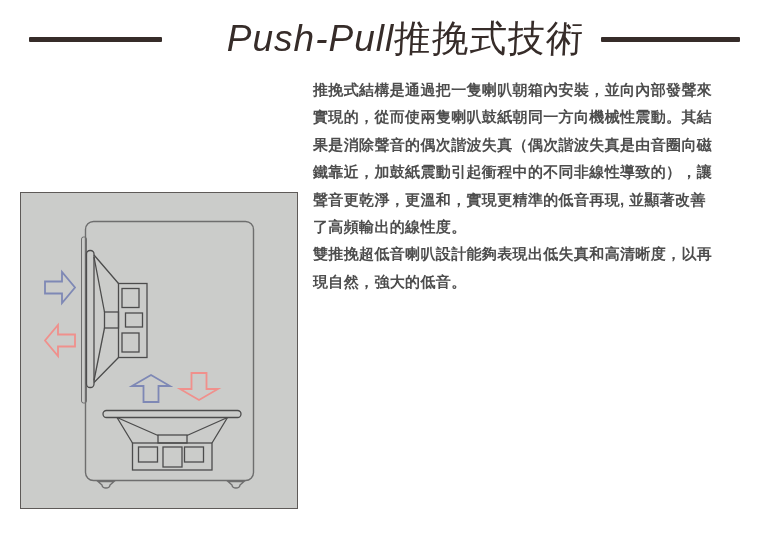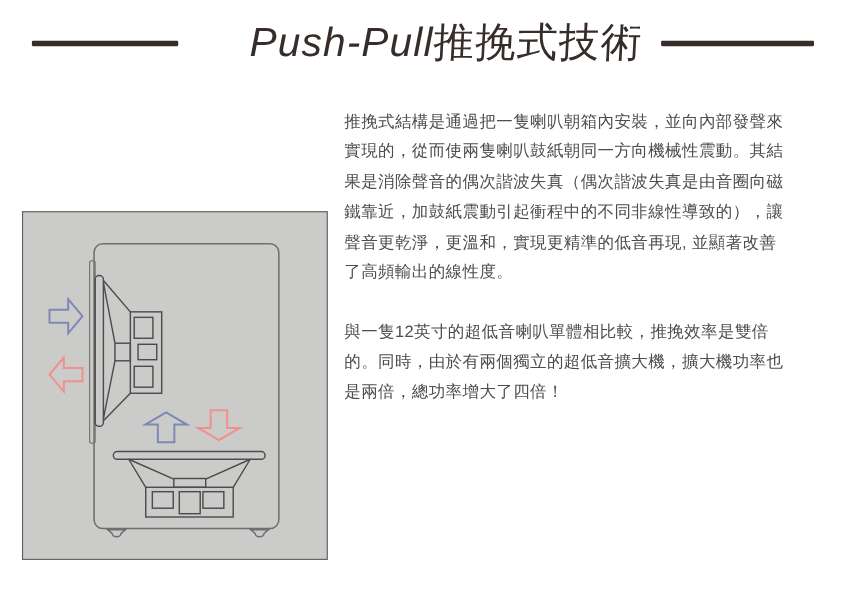--- a/index.html
+++ b/index.html
@@ -18,23 +18,24 @@
   .title-rule.right{width:139px;}
   .page-title{
     margin:0;font-size:37px;font-weight:500;letter-spacing:1px;
     white-space:nowrap;
   }
   .page-title .latin{font-style:italic;margin-left:48px;}
   .page-title .cjk{display:inline-block;transform:skewX(-3deg);font-weight:400;}
 
   
   .text-col{
-    position:absolute;left:313px;top:97px;width:404px;
+    position:absolute;left:313px;top:76px;width:404px;
     font-size:15px;line-height:27.4px;letter-spacing:0.35px;
     text-align:left;
+    font-weight:bold;
   }
   .text-col p{margin:0;}
   .text-col p.block-gap{margin-top:27px;}
 
   
   .diagram-panel{
     position:absolute;left:20px;top:192px;width:278px;height:317px;
     box-sizing:border-box;border:1.5px solid #5e5a58;
   }
   .diagram-panel svg{position:absolute;left:0;top:0;}
@@ -82,14 +83,14 @@
 
     <path d="M24,88.5 L41,88.5 L41,79 L54,94.5 L41,110 L41,100.5 L24,100.5 Z" fill="none" stroke-width="1.8" style="stroke: rgb(126, 136, 181);"></path>
     <path d="M54,141.5 L37,141.5 L37,132 L24,147.5 L37,163 L37,153.5 L54,153.5 Z" fill="none" stroke-width="1.8" style="stroke: rgb(240, 144, 140);"></path>
     <path d="M111,193 L130,182 L149,193 L137.5,193 L137.5,209 L122.5,209 L122.5,193 Z" fill="none" stroke-width="1.8" style="stroke: rgb(126, 136, 181);"></path>
     <path d="M170.5,180 L185.5,180 L185.5,196 L197,196 L178,207 L159,196 L170.5,196 Z" fill="none" stroke-width="1.8" style="stroke: rgb(240, 144, 140);"></path>
   </svg>
 </div>
 
 <div class="text-col" style="color: rgb(77, 77, 77);">
   <p>推挽式結構是通過把一隻喇叭朝箱內安裝，並向內部發聲來實現的，從而使兩隻喇叭鼓紙朝同一方向機械性震動。其結果是消除聲音的偶次諧波失真（偶次諧波失真是由音圈向磁鐵靠近，加鼓紙震動引起衝程中的不同非線性導致的），讓聲音更乾淨，更溫和，實現更精準的低音再現, 並顯著改善了高頻輸出的線性度。</p>
-  <p class="block-gap">與一隻12英寸的超低音喇叭單體相比較，推挽效率是雙倍的。同時，由於有兩個獨立的超低音擴大機，擴大機功率也是兩倍，總功率增大了四倍！</p>
+  <p>雙推挽超低音喇叭設計能夠表現出低失真和高清晰度，以再現自然，強大的低音。</p>
 </div>
 
 </body></html>

